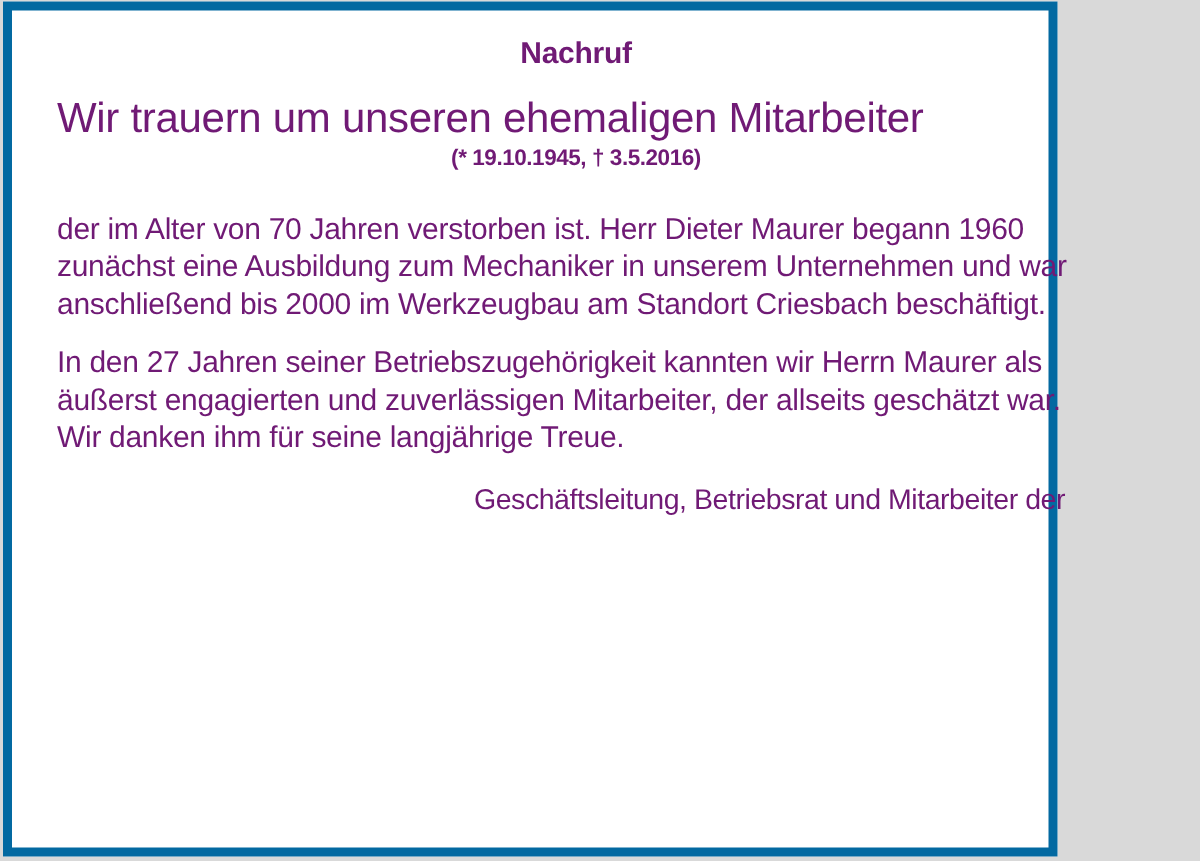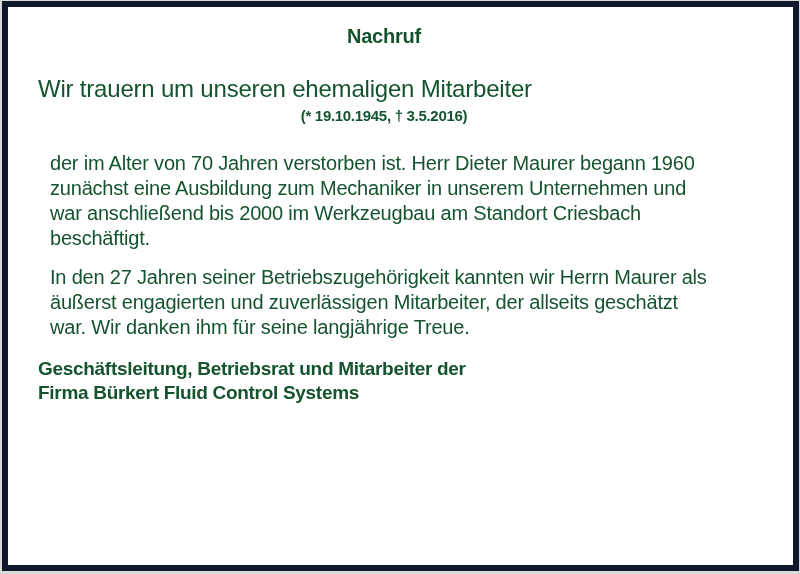--- a/index.html
+++ b/index.html
@@ -8,43 +8,43 @@
     width: 800px;
     height: 574px;
     background: #d9d9d9;
     font-family: "Liberation Sans", "DejaVu Sans", sans-serif;
     overflow: hidden;
   }
   .page {
     position: absolute;
     left: 2px;
     top: 1px;
-    width: 797px;
+    width: 703px;
     height: 570px;
     box-sizing: border-box;
-    border: 6px solid #0f172a;
+    border: 6px solid #0369a1;
     background: #ffffff;
-    color: #14532d;
+    color: #701a75;
   }
   .content {
     padding: 17px 0 0 30px;
   }
   .text-col {
     width: 692px;
   }
   .kicker {
     text-align: center;
     font-weight: bold;
     font-size: 20px;
     line-height: 24px;
     letter-spacing: -0.2px;
   }
   .intro {
-    margin-top: 28px;
-    font-size: 24px;
+    margin-top: 18px;
+    font-size: 28px;
     line-height: 25px;
     letter-spacing: -0.2px;
   }
   .deceased-name {
     margin-top: 22px;
     text-align: center;
     font-weight: bold;
     font-size: 46px;
     line-height: 52px;
     letter-spacing: -1px;
@@ -55,28 +55,29 @@
     text-align: center;
     font-weight: bold;
     font-size: 15px;
     line-height: 26px;
     letter-spacing: -0.3px;
   }
   .body-par {
     font-size: 20px;
     line-height: 25px;
     letter-spacing: -0.2px;
-    margin: 12px;
+    margin: 0;
   }
   .par-1 { margin-top: 22px; }
   .par-2 { margin-top: 14px; }
   .par-3 { margin-top: 18px; }
   .signature {
     margin-top: 17px;
-    font-weight: bold;
+    margin-left: 278px;
+    font-weight: normal;
     font-size: 19px;
     line-height: 23.5px;
     letter-spacing: -0.3px;
     white-space: nowrap;
   }
 </style>
 </head>
 <body>
 
 <div class="page">
@@ -92,17 +93,16 @@
 
       <p class="body-par par-1">der im Alter von 70 Jahren verstorben ist. Herr Dieter Maurer begann 1960 zunächst eine Ausbildung zum Mechaniker in unserem Unternehmen und war anschließend bis 2000 im Werkzeugbau am Standort Criesbach beschäftigt.</p>
 
       <p class="body-par par-2">In den 27 Jahren seiner Betriebszugehörigkeit kannten wir Herrn Maurer als äußerst engagierten und zuverlässigen Mitarbeiter, der allseits geschätzt war. Wir danken ihm für seine langjährige Treue.</p>
 
 
     </div>
 
     <div class="signature">
       <div>Geschäftsleitung, Betriebsrat und Mitarbeiter der</div>
-      <div>Firma Bürkert Fluid Control Systems</div>
     </div>
 
   </div>
 </div>
 
 </body></html>

